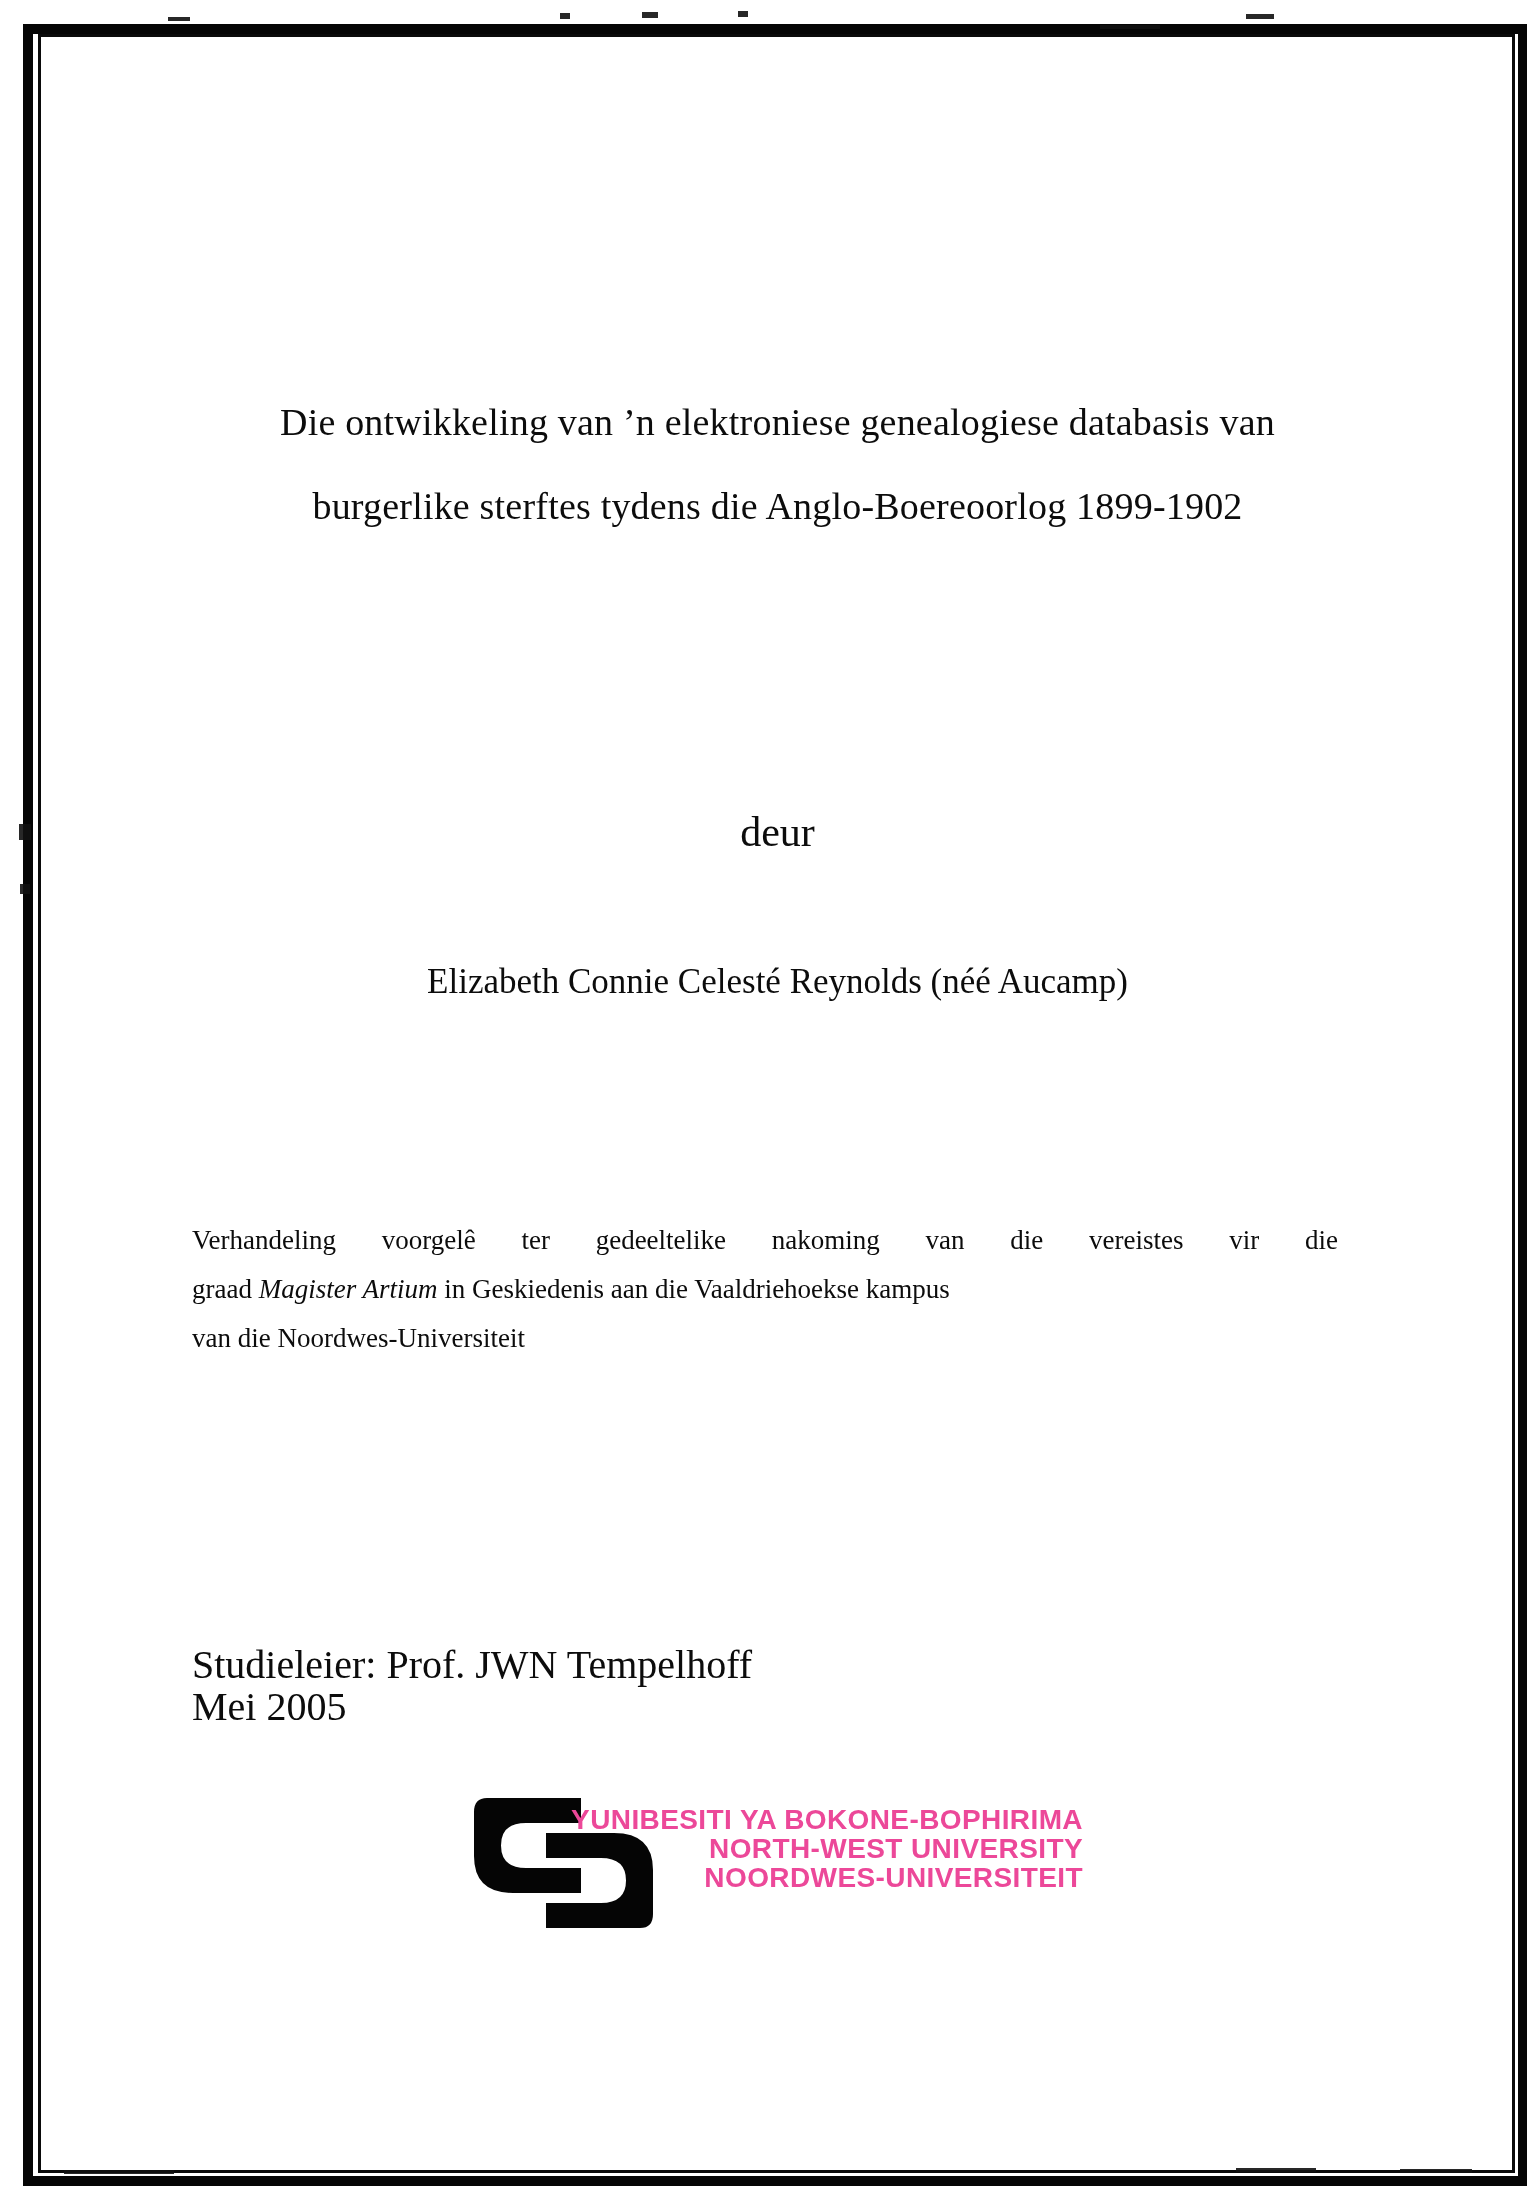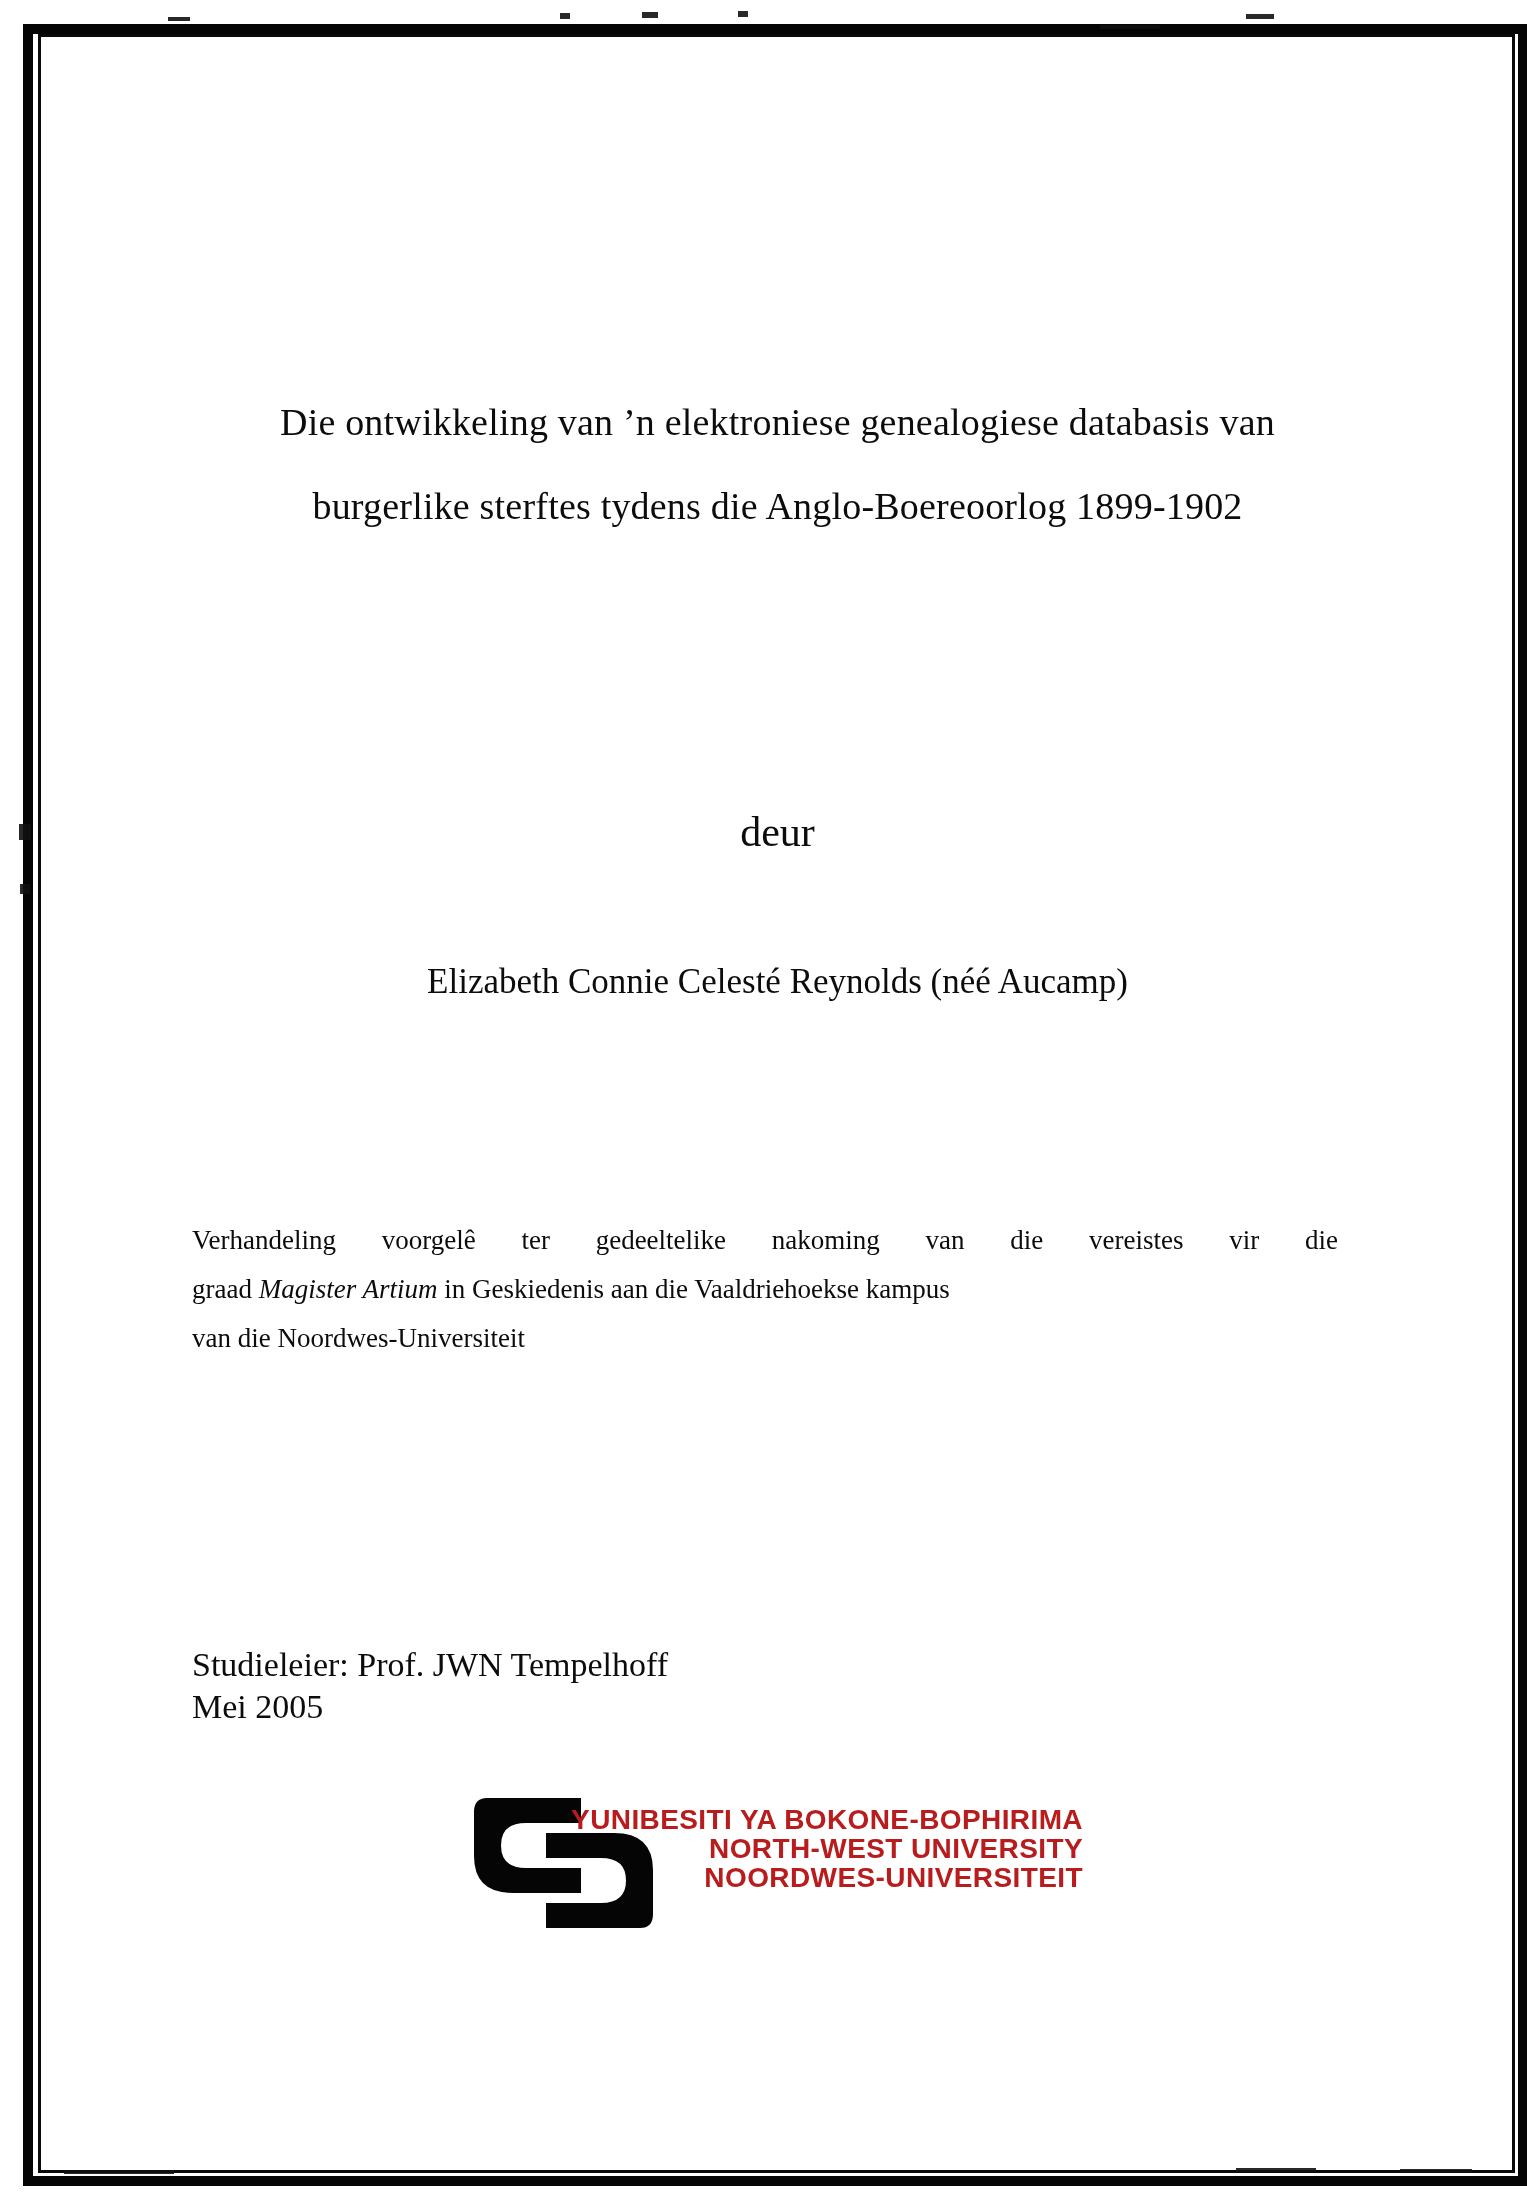--- a/index.html
+++ b/index.html
@@ -54,21 +54,21 @@
     line-height: 49px;
   }
   .statement .justified {
     text-align: justify;
     text-align-last: justify;
   }
   .statement .italic { font-style: italic; }
   .supervisor {
     position: absolute;
     left: 192px; width: 1146px; top: 1644px;
-    font-size: 34px;
+    font-size: 40px;
     line-height: 42px;
   }
   .logo {
     position: absolute;
     left: 0; top: 0; width: 100%; height: 100%;
     pointer-events: none;
   }
   .logo-mark {
     position: absolute;
     left: 471px; top: 1798px;
@@ -76,21 +76,21 @@
   }
   .logo-text {
     position: absolute;
     right: 472px; top: 1805px;
     text-align: right;
     font-family: "Liberation Sans", "DejaVu Sans", sans-serif;
     font-weight: bold;
     font-size: 28px;
     line-height: 29px;
     letter-spacing: 0.4px;
-    color: #b91c1c;
+    color: #ec4899;
     white-space: nowrap;
   }
   
   .speck { position: absolute; background: #111; opacity: 0.9; }
 </style>
 </head>
 <body>
 
 <div class="page">
 

